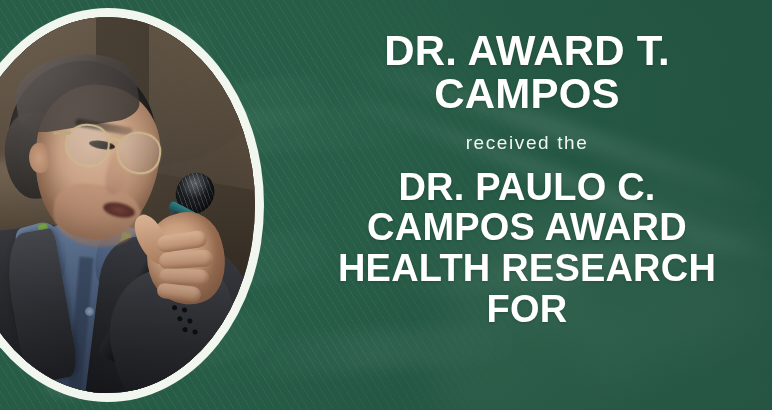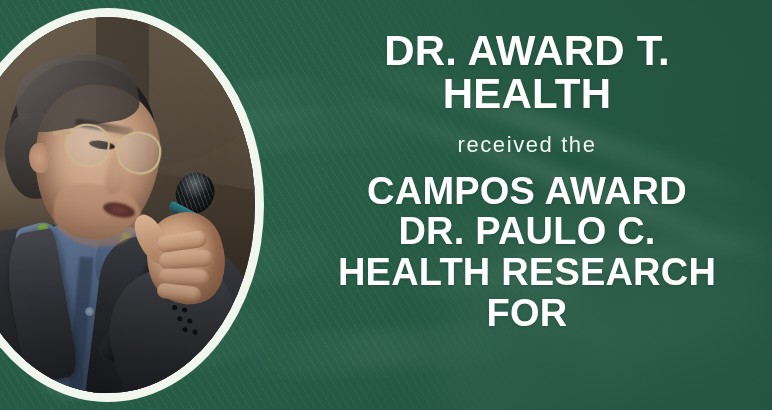--- a/index.html
+++ b/index.html
@@ -446,21 +446,21 @@
     color: #ffffff;
     font-size: 42px;
     font-weight: 700;
     line-height: 1.02;
     letter-spacing: .2px;
     margin: 0;
     text-shadow: 0 1px 3px rgba(0,0,0,.18);
   }
   .received {
     color: #f2f7f3;
-    font-size: 22px;
+    font-size: 19px;
     font-weight: 300;
     letter-spacing: 1.6px;
     margin: 16px 0 13px;
   }
   .award {
     color: #ffffff;
     font-size: 38px;
     font-weight: 700;
     line-height: 1.07;
     letter-spacing: .2px;
@@ -567,26 +567,26 @@
       <div class="finger f3"></div>
       <div class="finger f4"></div>
 
       <div class="ph-shadow"></div>
     </div>
   </div>
 
   <div class="text-col">
     <div class="headline">
       <div>DR. AWARD T.</div>
-      <div>HEALTH</div>
+      <div>CAMPOS</div>
     </div>
 
     <div class="received">received the</div>
 
     <div class="award">
+      <div>DR. PAULO C.</div>
       <div>CAMPOS AWARD</div>
-      <div>DR. PAULO C.</div>
       <div>HEALTH RESEARCH</div>
       <div>FOR</div>
     </div>
   </div>
 
 </div>
 
 </body></html>

